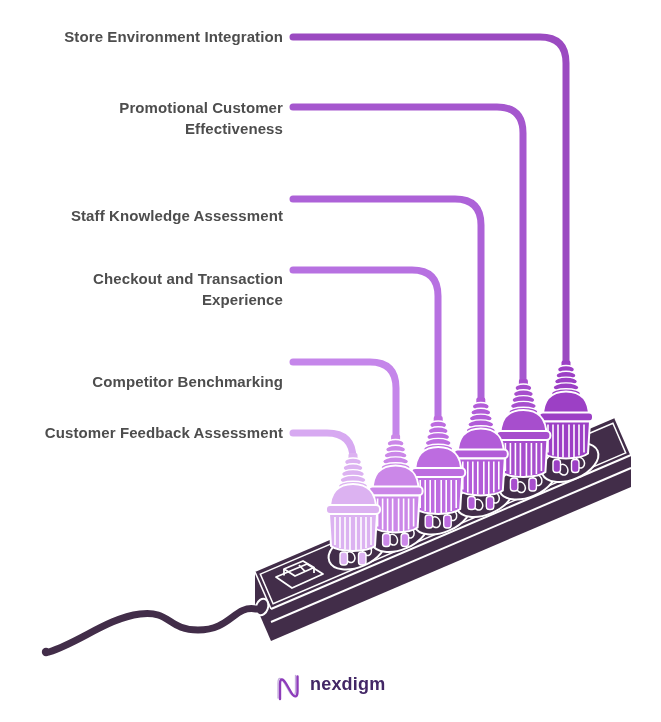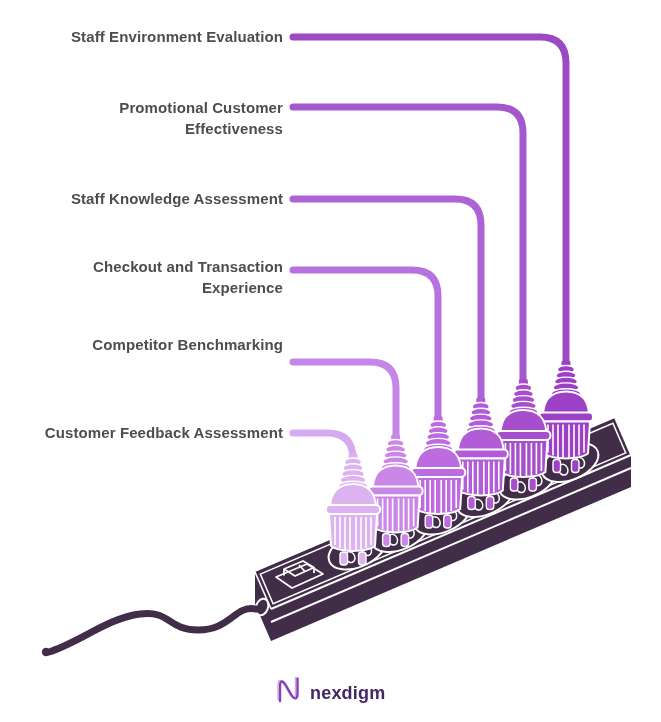--- a/index.html
+++ b/index.html
@@ -16,37 +16,37 @@
   }
   .art { position:absolute; left:0; top:0; }
   .wire { fill:none; stroke-width:7; stroke-linecap:round; }
   .strip-face { fill:var(--strip,#422d49); stroke:none; }
   .trim { stroke:#ffffff; fill:none; }
   .socket-ell { fill:var(--strip,#422d49); stroke:#ffffff; stroke-width:2; }
   .socket-hole { fill:var(--strip,#422d49); stroke:#ffffff; stroke-width:1.5; }
   .cord { fill:none; stroke:var(--strip,#422d49); stroke-width:7; stroke-linecap:round; }
   .brand {
     position:absolute; left:276px; top:674px; height:30px;
-    display:flex; align-items:flex-end; gap:8px;
+    display:flex; align-items:flex-start; gap:8px;
   }
   .brand-text {
     font-size:18px; font-weight:bold; color:var(--brand,#432766);
     letter-spacing:0.2px;
   }
 </style>
 </head>
 <body>
 
 <div class="stage" style="--bg: #ffffff; --label: #4d4d4d; --strip: #422d49; --brand: #432766;">
 
-  <div class="label" style="top:26px">Staff Environment Evaluation</div>
+  <div class="label" style="top:26px">Store Environment Integration</div>
   <div class="label" style="top:97px">Promotional Customer Effectiveness</div>
-  <div class="label" style="top:188px">Staff Knowledge Assessment</div>
-  <div class="label" style="top:256px">Checkout and Transaction Experience</div>
-  <div class="label" style="top:334px">Competitor Benchmarking</div>
+  <div class="label" style="top:205px">Staff Knowledge Assessment</div>
+  <div class="label" style="top:268px">Checkout and Transaction Experience</div>
+  <div class="label" style="top:371px">Competitor Benchmarking</div>
   <div class="label" style="top:422px">Customer Feedback Assessment</div>
 
   <svg class="art" width="661" height="722" viewBox="0 0 661 722">
     <defs>
 
       <g id="plug-proto">
         <rect x="33.5" y="0" width="9" height="16" rx="2" fill="currentColor"></rect>
         <g fill="currentColor" stroke="#fff" stroke-width="1.4">
           <ellipse cx="38" cy="9" rx="8.5" ry="4"></ellipse>
           <ellipse cx="38" cy="15" rx="10" ry="4.2"></ellipse>

